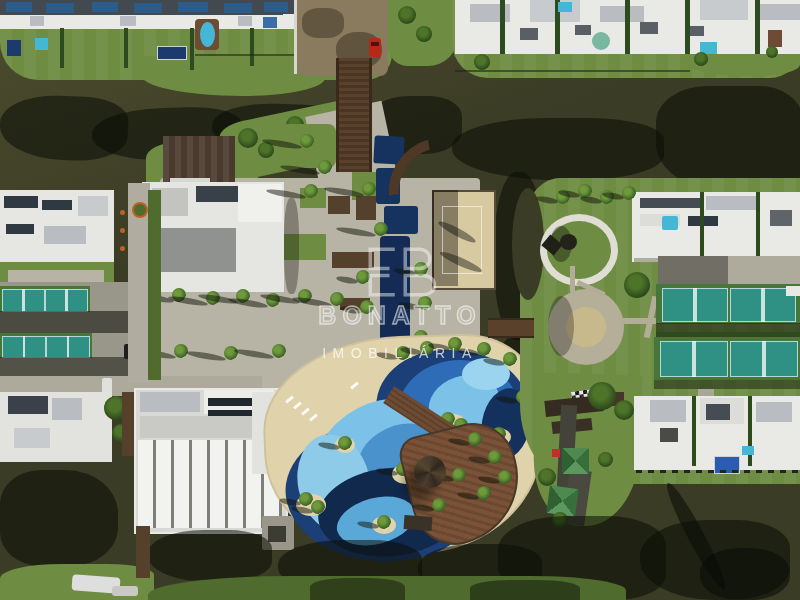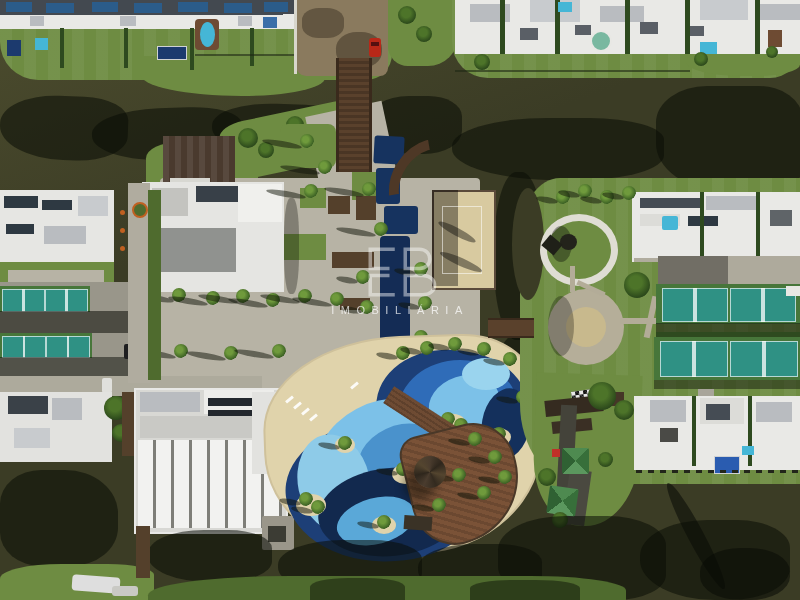--- a/index.html
+++ b/index.html
@@ -20,21 +20,21 @@
   .court{background:var(--tealCourt);border:1px solid rgba(255,255,255,.65);
          background-image:linear-gradient(90deg,transparent 47%,rgba(255,255,255,.75) 47% 53%,transparent 53%);}
   .roofwhite{background:var(--roofWhite);}
   .solar{background:var(--solar);}
   .hedge{background:var(--hedgeGreen);}
   .wood{background:var(--wood);}
   .mow{background-image:repeating-linear-gradient(90deg,rgba(255,255,255,.05) 0 12px,transparent 12px 24px);}
   #watermark{left:300px;top:244px;width:200px;text-align:center;color:#fff;}
   #brand-name{font-size:25px;font-weight:bold;letter-spacing:6px;color:rgba(255,255,255,.16);
       -webkit-text-stroke:1.3px rgba(255,255,255,.55);line-height:26px;margin-top:2px;}
-  #brand-tagline{font-size:11px;letter-spacing:6.5px;color:rgba(255,255,255,.72);margin-top:4px;}
+  #brand-tagline{font-size:14px;letter-spacing:6.5px;color:rgba(255,255,255,.72);margin-top:17px;}
   .lounger{width:9px;height:3px;background:rgba(255,255,255,.9);transform:rotate(-40deg);}
   .checker{background-color:#e8e8e8;
     background-image:linear-gradient(45deg,#151515 25%,transparent 25%,transparent 75%,#151515 75%),
                      linear-gradient(45deg,#151515 25%,transparent 25%,transparent 75%,#151515 75%);
     background-position:0 0,4px 4px;background-size:8px 8px;}
 </style>
 </head>
 <body>
 
 <div id="stage">
@@ -365,16 +365,17 @@
 
   <div class="a" id="watermark">
     <svg width="90" height="56" viewBox="0 0 100 64" style="opacity:.45;display:block;margin:0 auto;">
       <g fill="none" stroke="#ffffff" stroke-width="4">
         <path d="M44 6 H16 V28 H38"></path>
         <path d="M38 36 H16 V58 H44"></path>
         <path d="M56 6 H72 C88 6 88 28 72 28 H56 Z"></path>
         <path d="M56 36 H76 C94 36 94 58 76 58 H56 Z"></path>
       </g>
     </svg>
+    <div id="brand-name">BONATTO</div>
     <div id="brand-tagline">IMOBILIÁRIA</div>
   </div>
 
 </div>
 
 </body></html>

